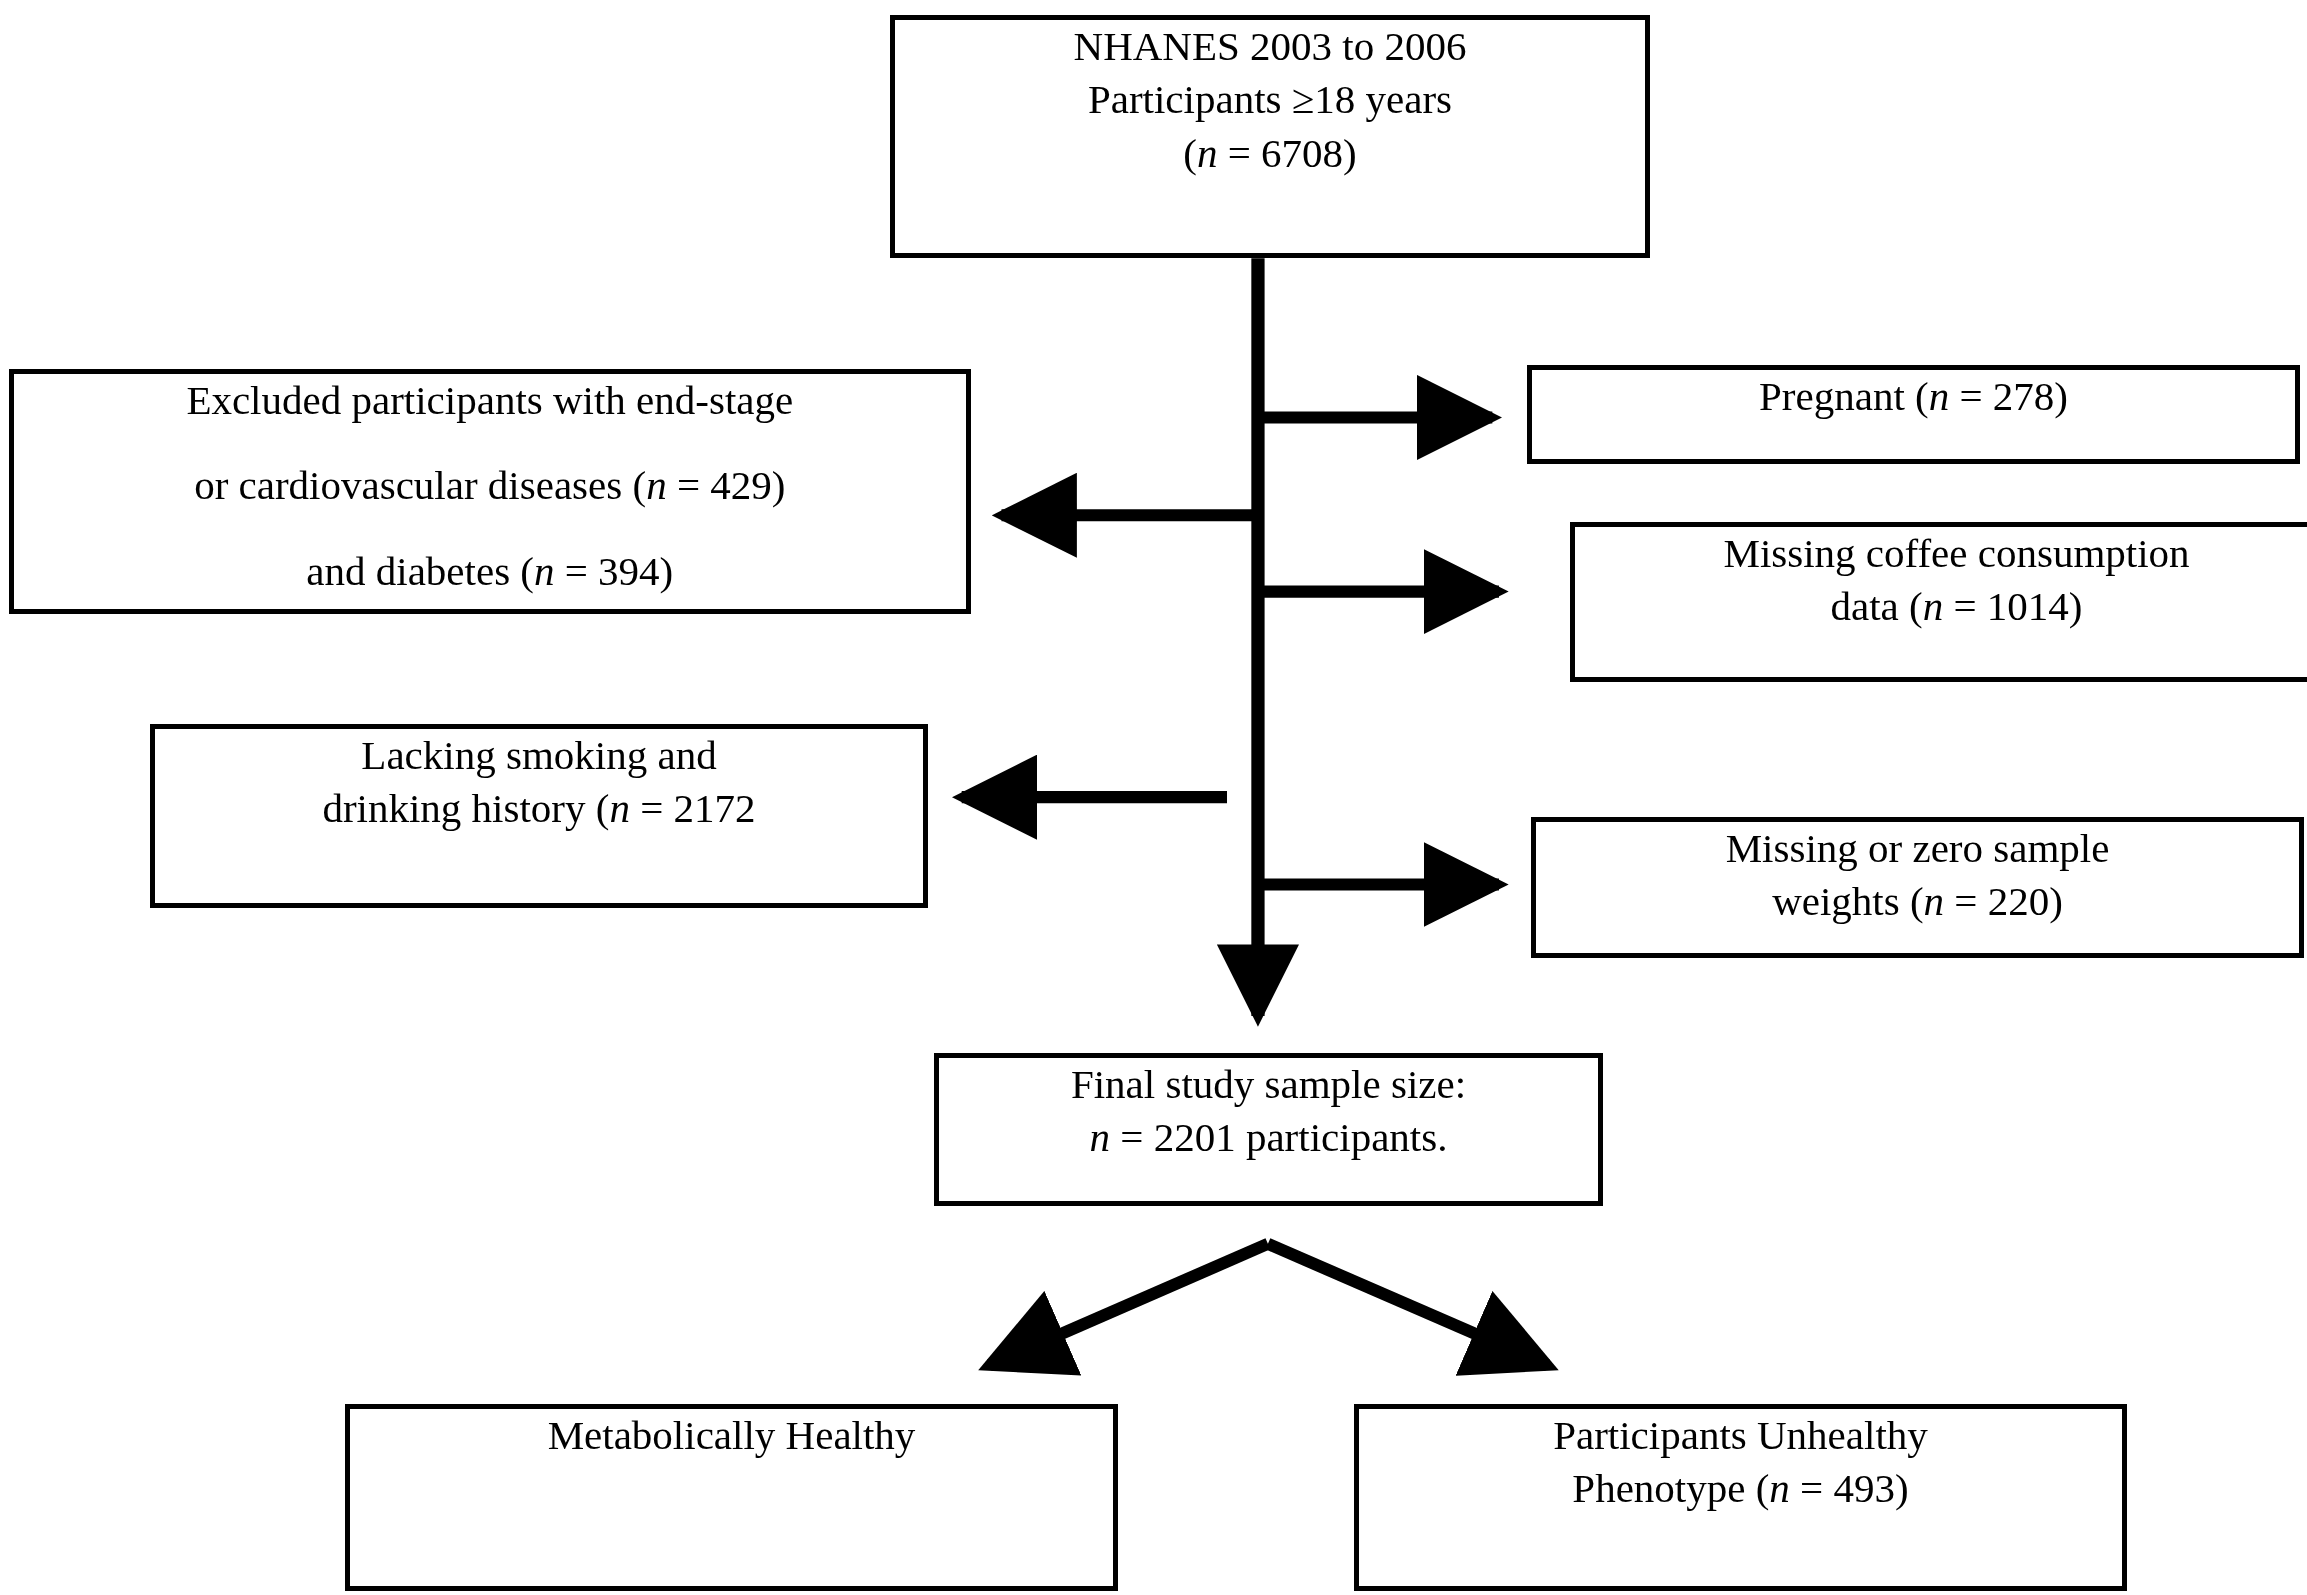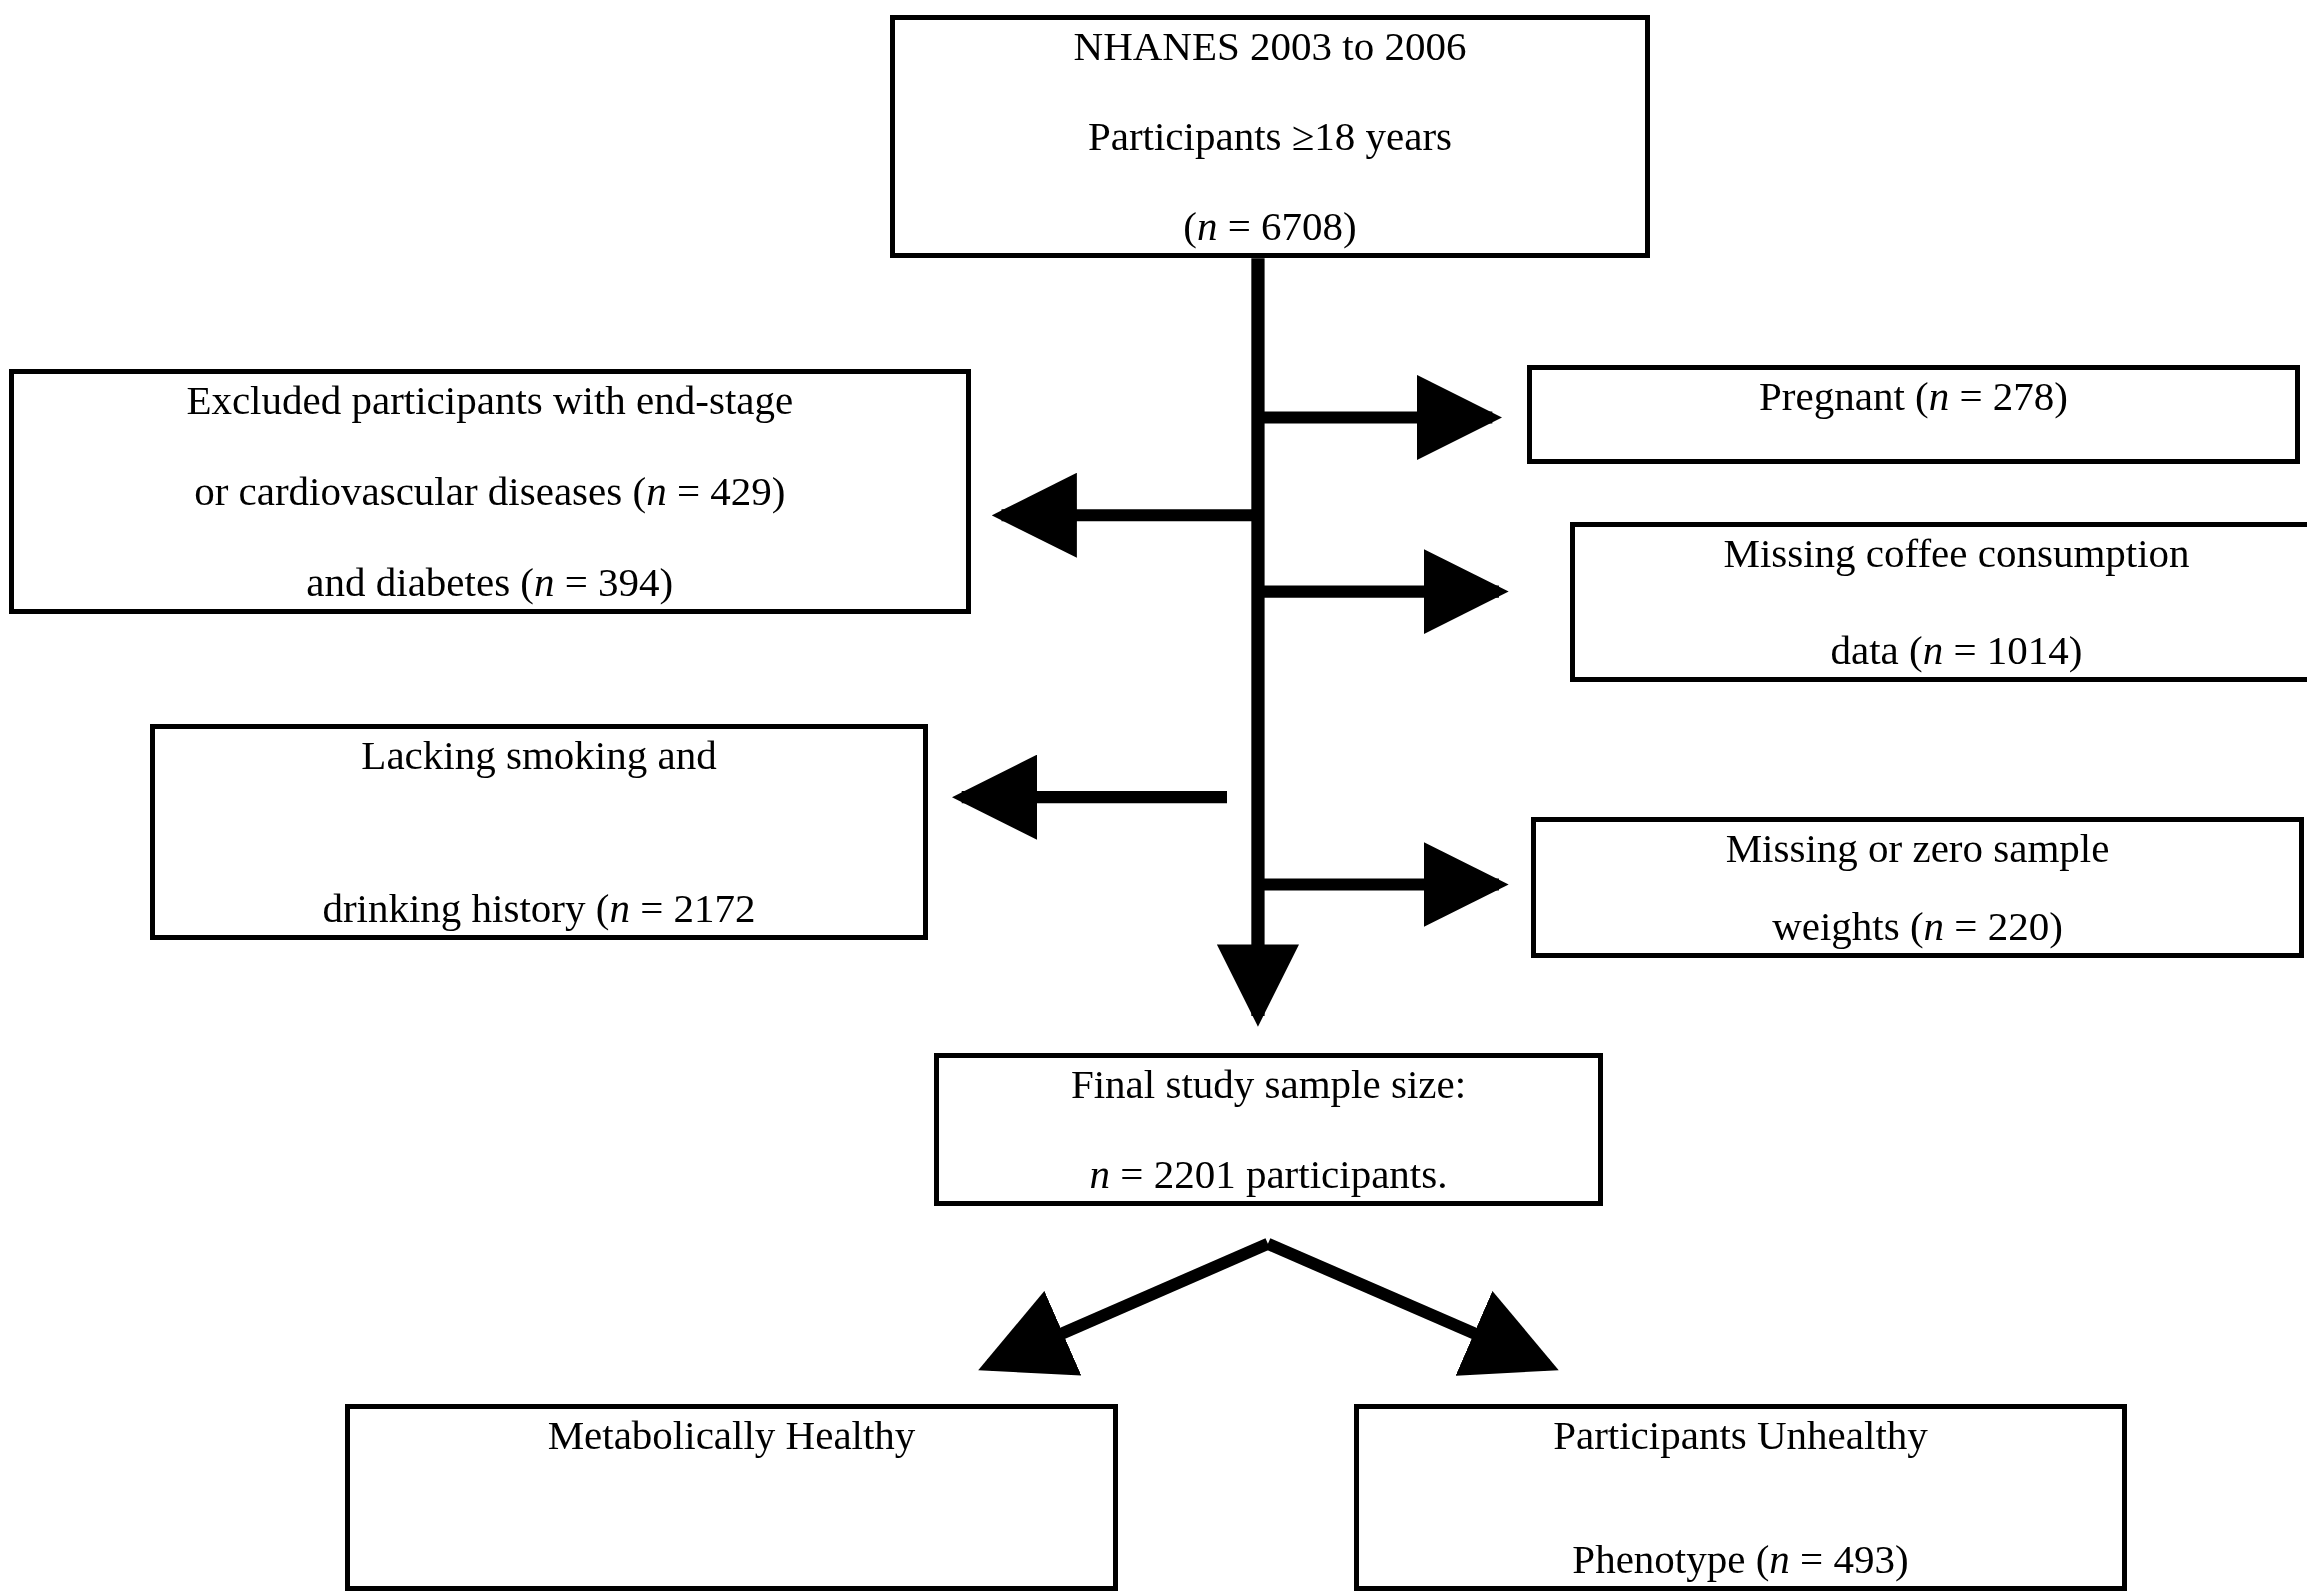--- a/index.html
+++ b/index.html
@@ -24,42 +24,42 @@
     pointer-events: none;
   }
   .node {
     position: absolute;
     box-sizing: border-box;
     border: 5px solid #000000;
     background: #ffffff;
     display: flex;
     flex-direction: column;
     align-items: center;
-    justify-content: space-between;
+    justify-content: flex-start;
     text-align: center;
     color: #000000;
     font-family: "Liberation Serif", "DejaVu Serif", serif;
     font-size: 41px;
     line-height: 1.30;
     z-index: 5;
   }
   .node .ln {
     display: block;
     white-space: nowrap;
   }
   .node .ln em {
     font-style: italic;
   }
 
   
   #node-source      { left: 890px; top:   15px; width: 760px; height:  243px; }
   #node-excluded    { left:   8.8px; top:  369px; width: 962px; height:  245px; gap: 32px; }
   #node-pregnant    { left: 1527px; top:  365px; width: 773px; height:  99px; }
   #node-coffee      { left: 1531px; top:  522px; width: 773px; height:  160px; margin-left: 39px; }
-  #node-smoking     { left:  150px; top: 724px; width: 778px; height:  216px; }
+  #node-smoking     { left:  150px; top: 724px; width: 778px; height:  184px; }
   #node-weights     { left: 1531px; top: 817px; width: 773px; height:  141px; }
   #node-final       { left: 934px; top: 1053px; width: 669px; height:  153px; }
   #node-healthy     { left:  345px; top: 1404px; width: 773px; height:  187px; }
   #node-unhealthy   { left: 1354px; top: 1404px; width: 773px; height:  187px; }
 </style>
 </head>
 <body>
 
 <div id="page">
 

